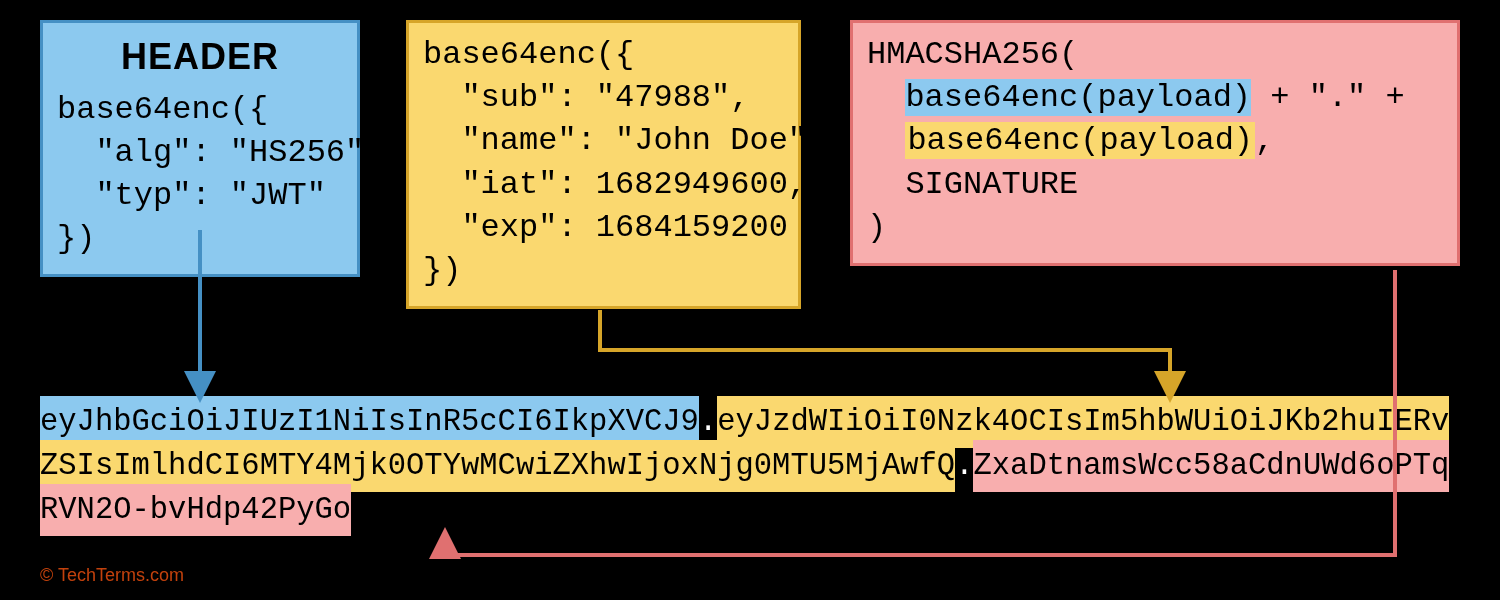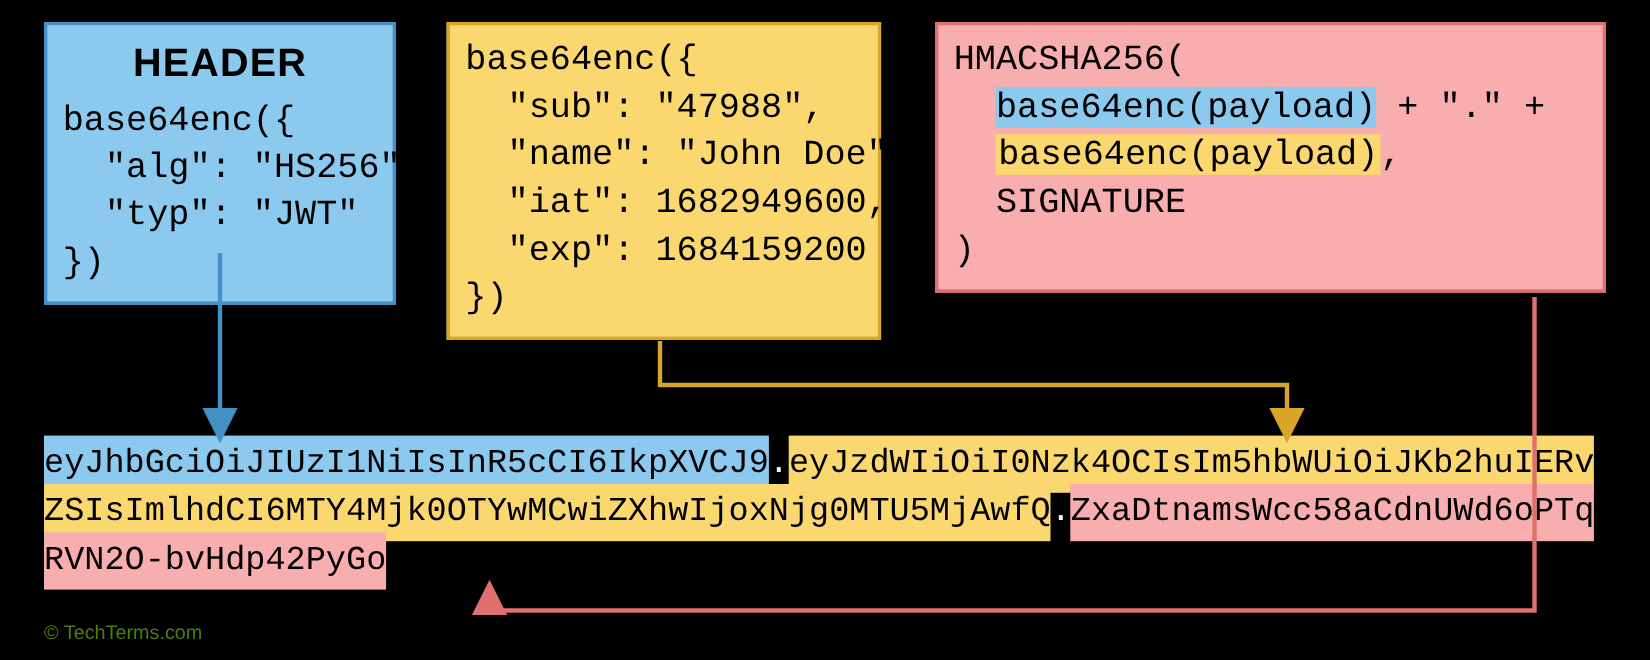--- a/index.html
+++ b/index.html
@@ -38,21 +38,21 @@
     color: #fff;
     font-size: 30.5px;
     line-height: 1.45;
     word-break: break-all;
   }
   .token-area .seg { color: #000; padding: 9px 0; }
   .dot { color: #fff; }
   .credit {
     position: absolute;
     left: 40px; bottom: 14px;
-    color: #4d7c0f;
+    color: #c2410c;
     font-family: Arial, sans-serif;
     font-size: 18px;
   }
   svg.arrows { position:absolute; left:0; top:0; width:1500px; height:600px; pointer-events:none; }
 </style>
 </head>
 <body>
 
 <div class="box header-box">
   <h2>HEADER</h2>

